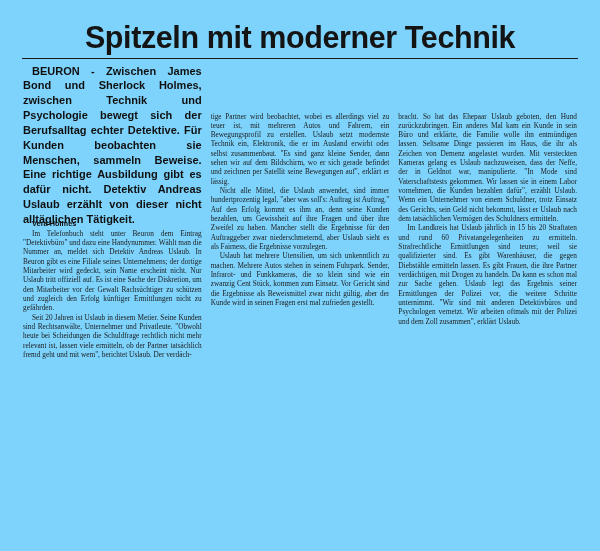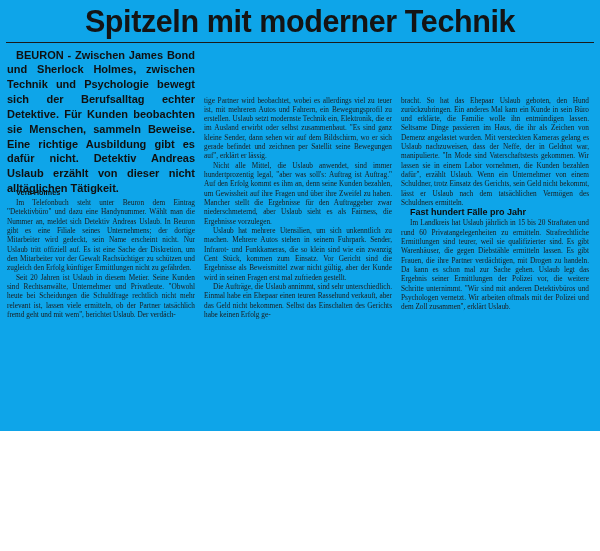--- a/index.html
+++ b/index.html
@@ -10,23 +10,23 @@
   body {
     width: 600px;
     height: 551px;
     font-family: "Liberation Serif", serif;
     color: #1a1a1a;
     overflow: hidden;
   }
   .page {
     position: relative;
     width: 600px;
-    height: 431px;
-    background: #0ea5e9;
-    padding: 0;
+    height: 551px;
+    background: #7dd3fc;
+    padding: 16px;
     box-sizing: border-box;
   }
   .headline {
     font-family: "Liberation Sans", sans-serif;
     font-weight: bold;
     font-size: 30.5px;
     line-height: 1.0;
     letter-spacing: -0.4px;
     text-align: center;
     color: #141414;
@@ -106,23 +106,21 @@
       <p class="lead">BEURON - Zwischen James Bond und Sherlock Holmes, zwischen Technik und Psychologie bewegt sich der Berufsalltag echter Detektive. Für Kunden beobachten sie Menschen, sammeln Beweise. Eine richtige Ausbildung gibt es dafür nicht. Detektiv Andreas Uslaub erzählt von dieser nicht alltäglichen Tätigkeit.</p>
       <p class="byline" style="margin-top:-8px;">Vera Holmes</p>
       <p>Im Telefonbuch steht unter Beuron dem Eintrag "Detektivbüro" und dazu eine Handynummer. Wählt man die Nummer an, meldet sich Detektiv Andreas Uslaub. In Beuron gibt es eine Filiale seines Unternehmens; der dortige Mitarbeiter wird gedeckt, sein Name erscheint nicht. Nur Uslaub tritt offiziell auf. Es ist eine Sache der Diskretion, um den Mitarbeiter vor der Gewalt Rachsüchtiger zu schützen und zugleich den Erfolg künftiger Ermittlungen nicht zu gefährden.</p>
       <p>Seit 20 Jahren ist Uslaub in diesem Metier. Seine Kunden sind Rechtsanwälte, Unternehmer und Privatleute. "Obwohl heute bei Scheidungen die Schuldfrage rechtlich nicht mehr relevant ist, lassen viele ermitteln, ob der Partner tatsächlich fremd geht und mit wem", berichtet Uslaub. Der verdäch-</p>
     </div>
 
     <div class="col">
       <p class="noindent">tige Partner wird beobachtet, wobei es allerdings viel zu teuer ist, mit mehreren Autos und Fahrern, ein Bewegungsprofil zu erstellen. Uslaub setzt modernste Technik ein, Elektronik, die er im Ausland erwirbt oder selbst zusammenbaut. "Es sind ganz kleine Sender, dann sehen wir auf dem Bildschirm, wo er sich gerade befindet und zeichnen per Satellit seine Bewegungen auf", erklärt er lässig.</p>
       <p>Nicht alle Mittel, die Uslaub anwendet, sind immer hundertprozentig legal, "aber was soll's: Auftrag ist Auftrag." Auf den Erfolg kommt es ihm an, denn seine Kunden bezahlen, um Gewissheit auf ihre Fragen und über ihre Zweifel zu haben. Mancher stellt die Ergebnisse für den Auftraggeber zwar niederschmeternd, aber Uslaub sieht es als Fairness, die Ergebnisse vorzulegen.</p>
       <p>Uslaub hat mehrere Utensilien, um sich unkenntlich zu machen. Mehrere Autos stehen in seinem Fuhrpark. Sender, Infrarot- und Funkkameras, die so klein sind wie ein zwanzig Cent Stück, kommen zum Einsatz. Vor Gericht sind die Ergebnisse als Beweismittel zwar nicht gültig, aber der Kunde wird in seinen Fragen erst mal zufrieden gestellt.</p>
-      <p>Die Aufträge, die Uslaub annimmt, sind sehr unterschiedlich. Einmal habe ein Ehepaar einen teuren Rassehund verkauft, aber das Geld nicht bekommen. Selbst das Einschalten des Gerichts habe keinen Erfolg ge-</p>
     </div>
 
     <div class="col">
       <p class="noindent">bracht. So hat das Ehepaar Uslaub geboten, den Hund zurückzubringen. Ein anderes Mal kam ein Kunde in sein Büro und erklärte, die Familie wolle ihn entmündigen lassen. Seltsame Dinge passieren im Haus, die ihr als Zeichen von Demenz angelastet wurden. Mit versteckten Kameras gelang es Uslaub nachzuweisen, dass der Neffe, der in Geldnot war, manipulierte. "In Mode sind Vaterschaftstests gekommen. Wir lassen sie in einem Labor vornehmen, die Kunden bezahlen dafür", erzählt Uslaub. Wenn ein Unternehmer von einem Schuldner, trotz Einsatz des Gerichts, sein Geld nicht bekommt, lässt er Uslaub nach dem tatsächlichen Vermögen des Schuldners ermitteln.</p>
-      <p class="subhead">Fast hundert Fälle pro Jahr</p>
       <p>Im Landkreis hat Uslaub jährlich in 15 bis 20 Straftaten und rund 60 Privatangelegenheiten zu ermitteln. Strafrechtliche Ermittlungen sind teurer, weil sie qualifizierter sind. Es gibt Warenhäuser, die gegen Diebstähle ermitteln lassen. Es gibt Frauen, die ihre Partner verdächtigen, mit Drogen zu handeln. Da kann es schon mal zur Sache gehen. Uslaub legt das Ergebnis seiner Ermittlungen der Polizei vor, die weitere Schritte unternimmt. "Wir sind mit anderen Detektivbüros und Psychologen vernetzt. Wir arbeiten oftmals mit der Polizei und dem Zoll zusammen", erklärt Uslaub.</p>
     </div>
 
   </div>
 </div>
 
 </body></html>

